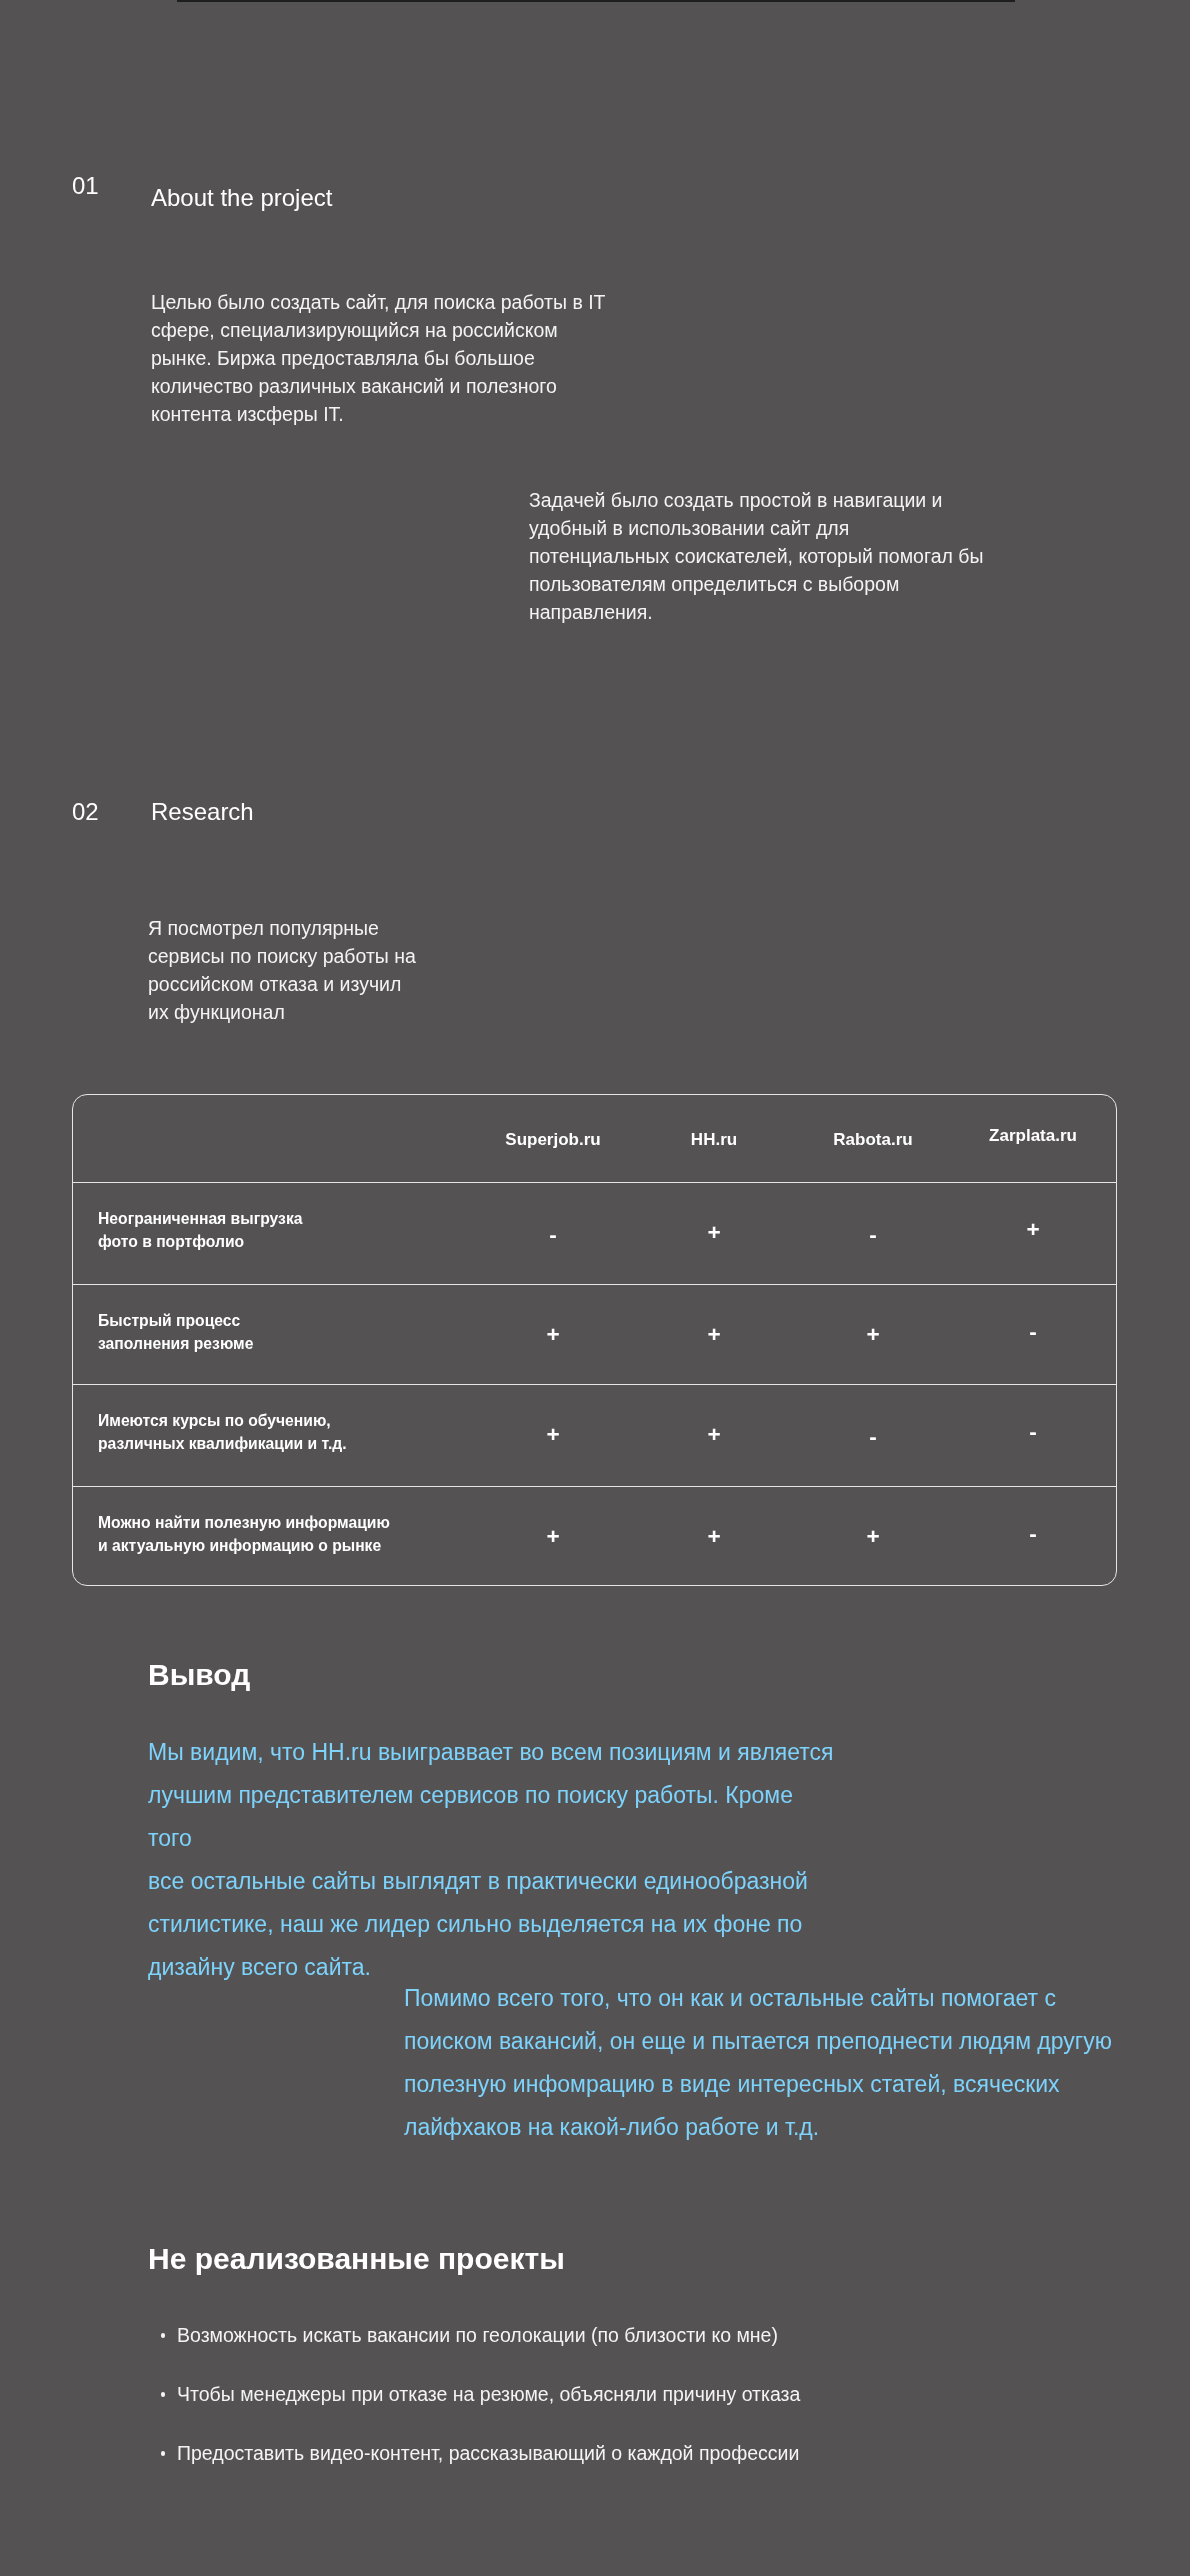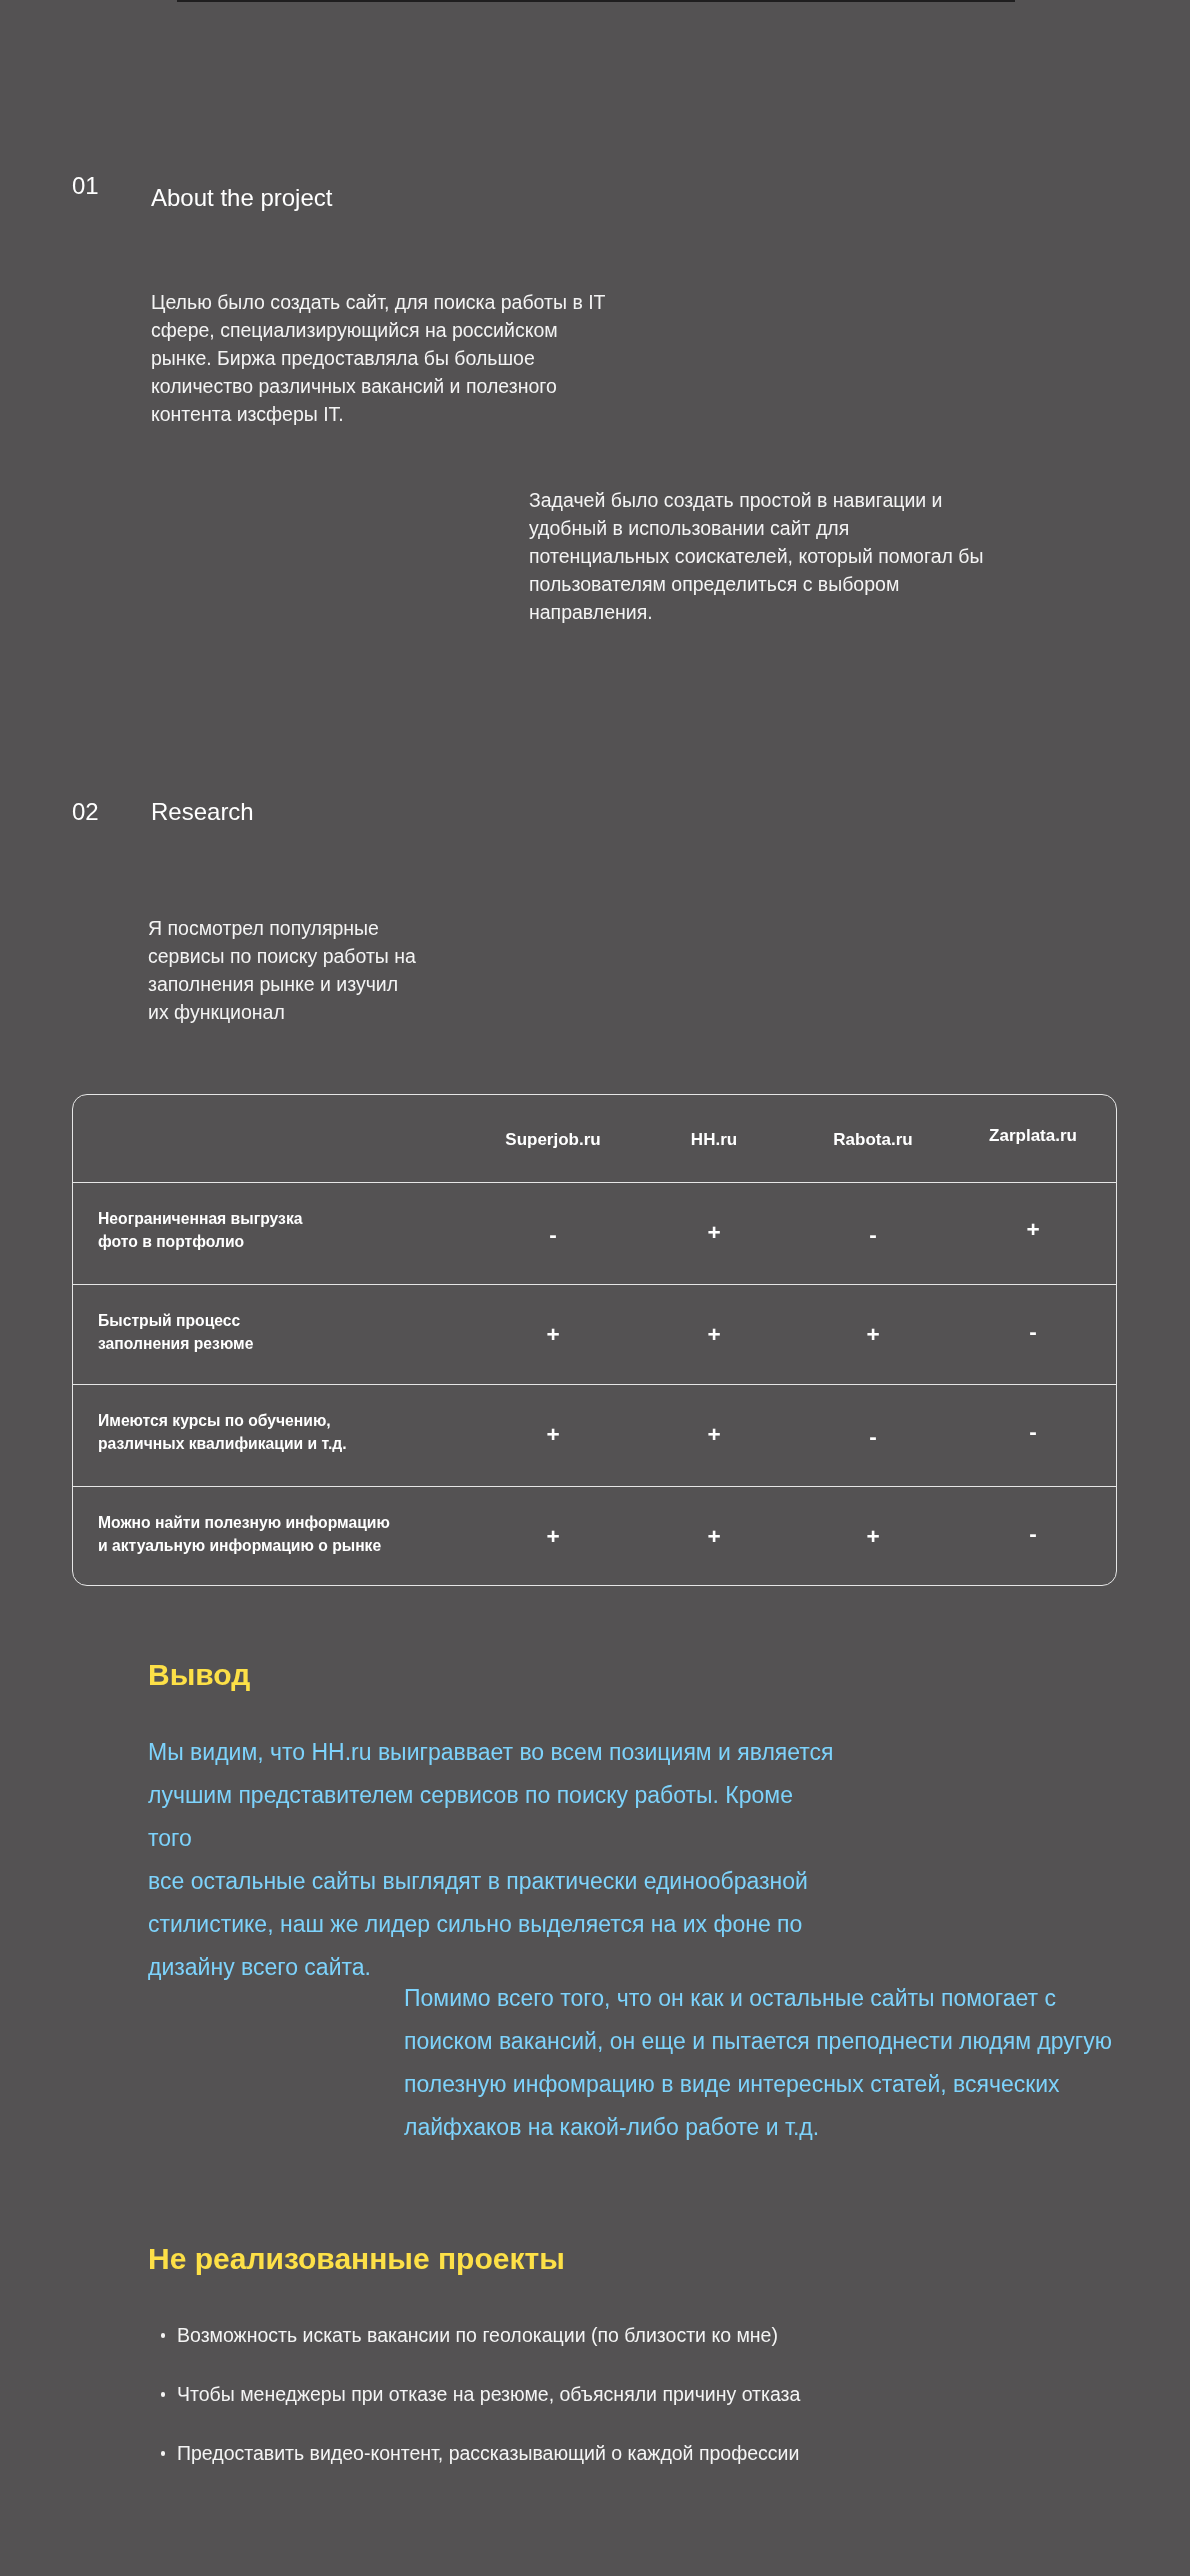--- a/index.html
+++ b/index.html
@@ -15,21 +15,21 @@
   .para { font-size:19.5px; line-height:28px; color:#f4f4f4; }
   .para-wide { font-size:23px; line-height:43px; color:#7dd3fc; }
   .table {
     left:72px; top:1094px; width:1045px; height:492px;
     border:1.3px solid #e6e6e6; border-radius:15px; box-sizing:border-box;
   }
   .row { position:absolute; left:0; right:0; border-top:1.3px solid #e6e6e6; }
   .row-label { position:absolute; left:25px; font-size:15.7px; font-weight:bold; line-height:22.6px; color:#fff; }
   .col-head { position:absolute; font-size:17px; font-weight:bold; transform:translateX(-50%); white-space:nowrap; }
   .cell { position:absolute; font-size:22.6px; font-weight:bold; transform:translate(-50%,-50%); }
-  .h2 { font-size:30px; font-weight:bold; color:#fde047; }
+  .h2 { font-size:30px; font-weight:bold; color:#ffffff; }
   .bullet-item { font-size:19.5px; color:#f4f4f4; white-space:nowrap; }
   .bullet-dot { position:absolute; left:-16.4px; top:9.4px; width:4.4px; height:4.4px; border-radius:50%; background:#f4f4f4; }
 </style>
 </head>
 <body>
 
 <div class="abs top-line"></div>
 
 <div class="abs sec-num" style="left:72px;top:172px;">01</div>
 <div class="abs sec-title" style="left:151px;top:184px;">About the project</div>
@@ -49,21 +49,21 @@
   <div>пользователям определиться с выбором</div>
   <div>направления.</div>
 </div>
 
 <div class="abs sec-num" style="left:72px;top:798px;">02</div>
 <div class="abs sec-title" style="left:151px;top:798px;">Research</div>
 
 <div class="abs para" style="left:148px;top:914px;width:352px;">
   <div>Я посмотрел популярные</div>
   <div>сервисы по поиску работы на</div>
-  <div>заполнения рынке и изучил</div>
+  <div>российском отказа и изучил</div>
   <div>их функционал</div>
 </div>
 
 <div class="abs table">
   <div class="col-head" style="left:480px;top:35px;">Superjob.ru</div>
   <div class="col-head" style="left:641px;top:35px;">HH.ru</div>
   <div class="col-head" style="left:800px;top:35px;">Rabota.ru</div>
   <div class="col-head" style="left:960px;top:31px;">Zarplata.ru</div>
 
   <div class="row" style="top:87px;height:101px;">

